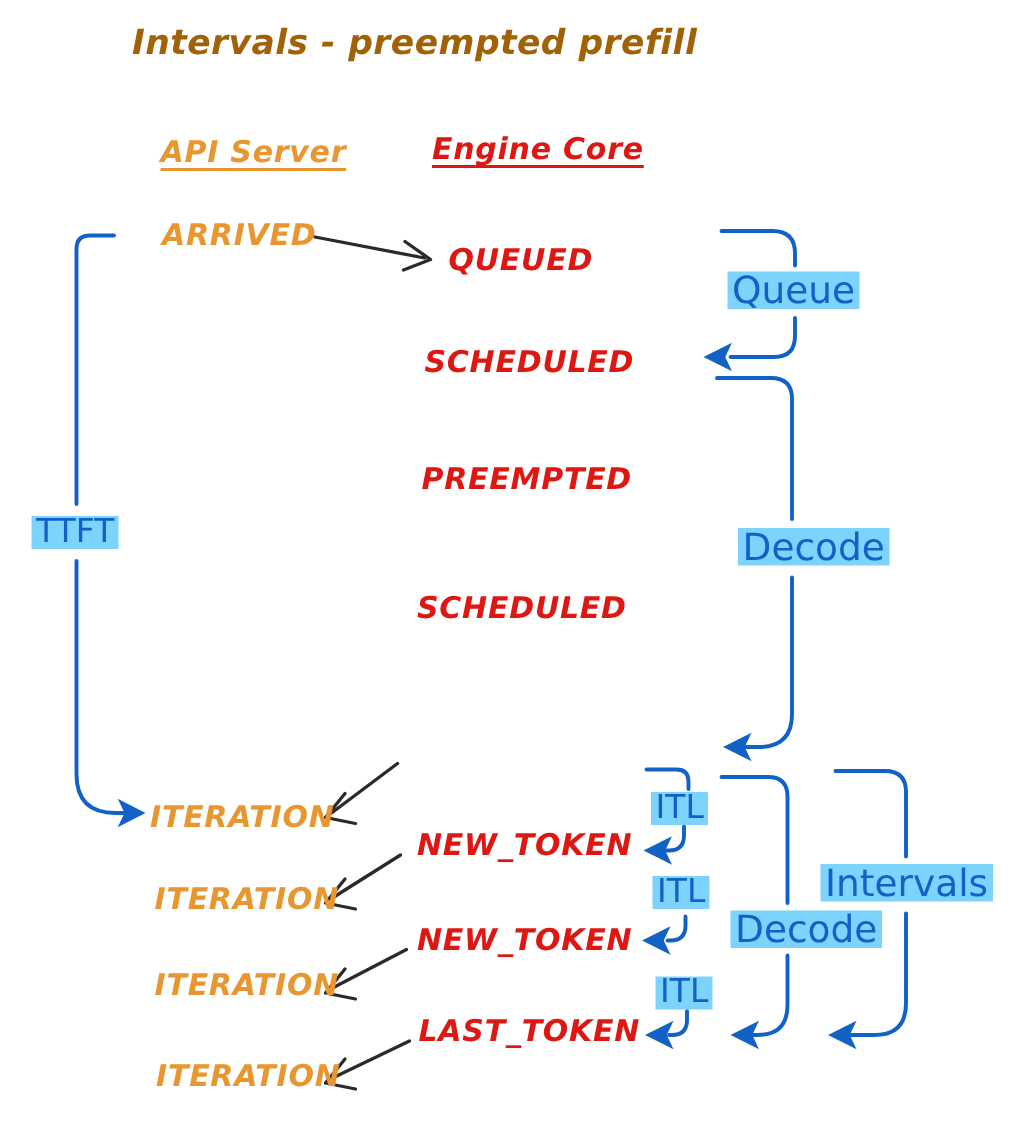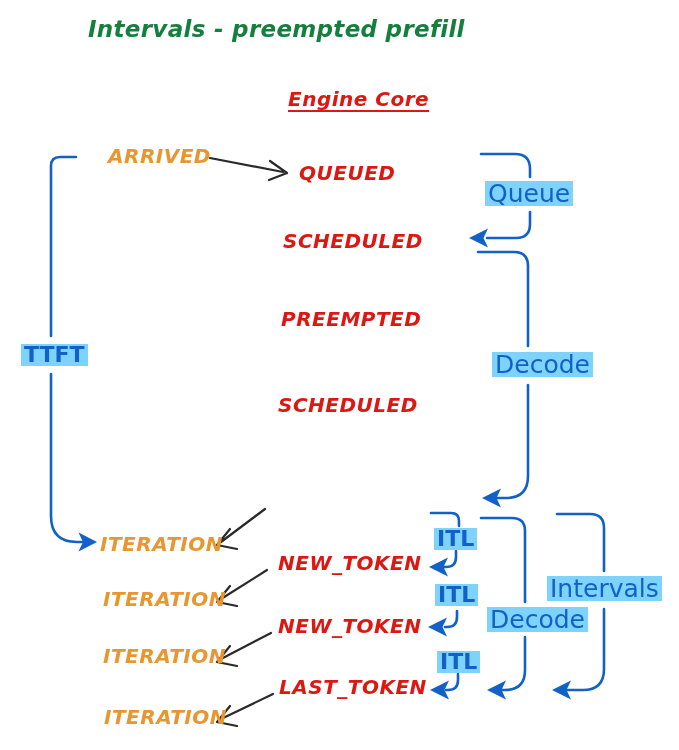--- a/index.html
+++ b/index.html
@@ -9,23 +9,23 @@
   #stage{position:relative;width:679px;height:750px;background:#ffffff;overflow:hidden;
          font-family:"DejaVu Sans","Liberation Sans",sans-serif;}
   #lines{position:absolute;left:0;top:0;}
   .lbl{position:absolute;white-space:nowrap;line-height:1;}
   .ev{font-style:italic;font-weight:600;font-size:20px;letter-spacing:.5px;
       font-family:"DejaVu Sans","Liberation Sans",sans-serif;}
   .orange{color:var(--orange);}
   .red{color:var(--red);text-align:center;}
   .hdr{font-style:italic;font-weight:700;font-size:20px;letter-spacing:.5px;
        text-decoration:underline;text-underline-offset:4px;text-decoration-thickness:1.5px;}
-  .title{font-style:italic;font-weight:700;font-size:23px;color:#15803d;letter-spacing:.3px;}
+  .title{font-style:italic;font-weight:700;font-size:23px;color:#a16207;letter-spacing:.3px;}
   .blu{font-weight:400;font-size:25px;color:var(--blue);background:#7dd3fc;padding:0 3px;}
-  .blu.sm{font-size:22px;font-weight:bold;}
+  .blu.sm{font-size:22px;}
   .bl{stroke:var(--blue);stroke-width:2.6;fill:none;stroke-linecap:round;stroke-linejoin:round;}
   .bf{fill:var(--blue);stroke:none;}
   .bk{stroke:#2a2a2a;stroke-width:2.2;fill:none;stroke-linecap:round;stroke-linejoin:round;}
 </style>
 </head>
 <body>
 
 <div id="stage">
 
   <svg id="lines" width="679" height="750" viewBox="0 0 679 750">
@@ -56,20 +56,21 @@
     <path class="bf" d="M552 690 L571 680.5 L566.5 690 L571 699.5 Z"></path>
 
     <path class="bk" d="M265 509 L221 542 M217 545 L230 529 M217 545 L237 549"></path>
     <path class="bk" d="M267 570 L221 599 M217 602 L230 586 M217 602 L237 606"></path>
     <path class="bk" d="M271 633 L221 659 M217 662 L230 646 M217 662 L237 666"></path>
     <path class="bk" d="M273 694 L221 719 M217 722 L230 706 M217 722 L237 726"></path>
   </svg>
 
   <div class="lbl title" style="left:88px;top:18px">Intervals - preempted prefill</div>
 
+  <div class="lbl hdr orange" style="left:107px;top:91px">API Server</div>
   <div class="lbl hdr red" style="left:288px;top:89px">Engine Core</div>
 
   <div class="lbl ev orange" style="left:108px;top:146px">ARRIVED</div>
   <div class="lbl ev orange" style="left:100px;top:534px">ITERATION</div>
   <div class="lbl ev orange" style="left:103px;top:589px">ITERATION</div>
   <div class="lbl ev orange" style="left:103px;top:646px">ITERATION</div>
   <div class="lbl ev orange" style="left:104px;top:707px">ITERATION</div>
 
   <div class="lbl ev red" style="left:299px;top:163px">QUEUED</div>
   <div class="lbl ev red" style="left:283px;top:231px">SCHEDULED</div>

